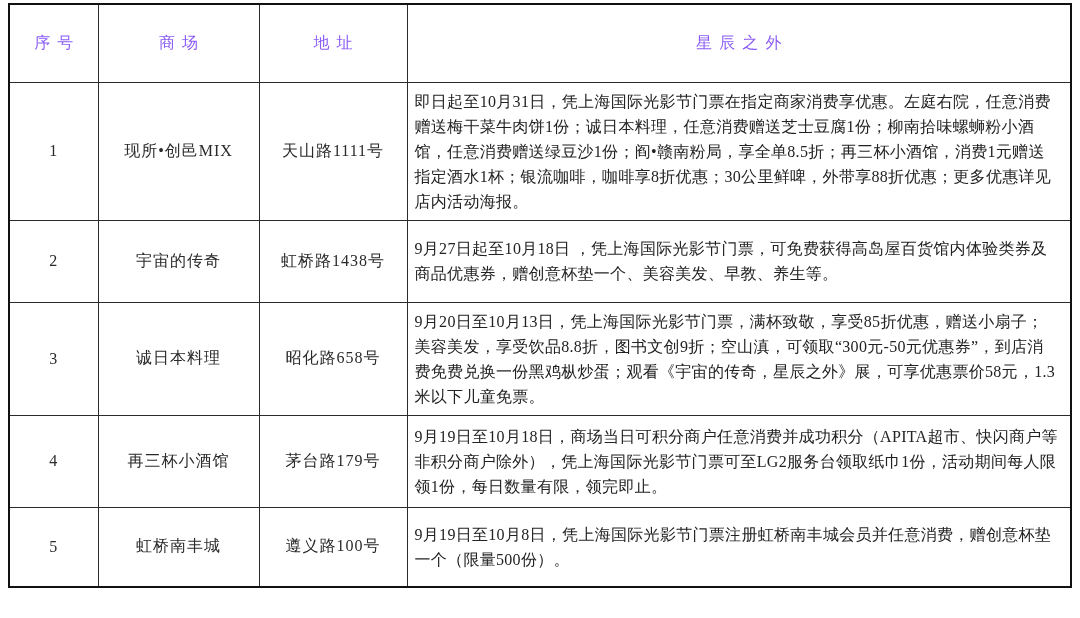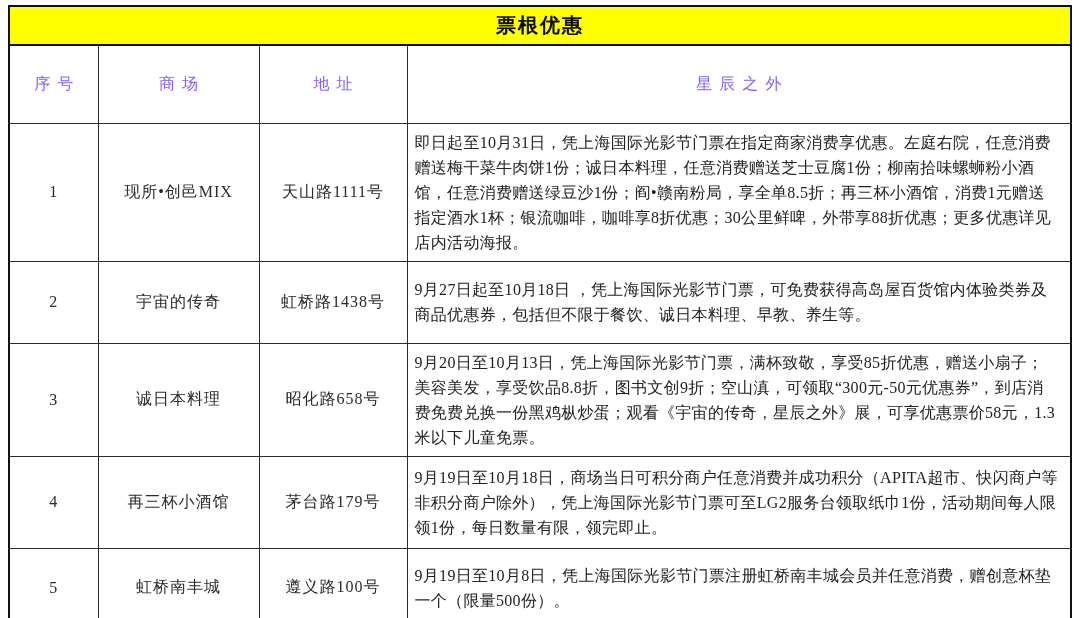--- a/index.html
+++ b/index.html
@@ -59,23 +59,20 @@
   tr.r0{height:126px;}
   tr.r1{height:82px;}
   tr.r2{height:108px;}
   tr.r3{height:92px;}
   tr.r4{height:80px;}
 </style>
 </head>
 <body>
 
 <div class="page">
-  <div class="title-bar">
-    <span>票根优惠</span>
-  </div>
 
   <table class="promo">
     <colgroup>
       <col class="c-id">
         <col class="c-mall">
         <col class="c-addr">
         <col class="c-promo">
     </colgroup>
     <thead>
       <tr class="head-row">
@@ -89,21 +86,21 @@
       <tr class="r0">
         <td class="cell-id">1</td>
         <td class="cell-mall">现所•创邑MIX</td>
         <td class="cell-addr">天山路1111号</td>
         <td class="cell-promo">即日起至10月31日，凭上海国际光影节门票在指定商家消费享优惠。左庭右院，任意消费赠送梅干菜牛肉饼1份；诚日本料理，任意消费赠送芝士豆腐1份；柳南拾味螺蛳粉小酒馆，任意消费赠送绿豆沙1份；阎•赣南粉局，享全单8.5折；再三杯小酒馆，消费1元赠送指定酒水1杯；银流咖啡，咖啡享8折优惠；30公里鲜啤，外带享88折优惠；更多优惠详见店内活动海报。</td>
       </tr>
       <tr class="r1">
         <td class="cell-id">2</td>
         <td class="cell-mall">宇宙的传奇</td>
         <td class="cell-addr">虹桥路1438号</td>
-        <td class="cell-promo">9月27日起至10月18日 ，凭上海国际光影节门票，可免费获得高岛屋百货馆内体验类券及商品优惠券，包括但不限于餐饮、诚日本料理、早教、养生等。</td>
+        <td class="cell-promo">9月27日起至10月18日 ，凭上海国际光影节门票，可免费获得高岛屋百货馆内体验类券及商品优惠券，赠创意杯垫一个、美容美发、早教、养生等。</td>
       </tr>
       <tr class="r2">
         <td class="cell-id">3</td>
         <td class="cell-mall">诚日本料理</td>
         <td class="cell-addr">昭化路658号</td>
         <td class="cell-promo">9月20日至10月13日，凭上海国际光影节门票，满杯致敬，享受85折优惠，赠送小扇子；美容美发，享受饮品8.8折，图书文创9折；空山滇，可领取“300元-50元优惠券”，到店消费免费兑换一份黑鸡枞炒蛋；观看《宇宙的传奇，星辰之外》展，可享优惠票价58元，1.3米以下儿童免票。</td>
       </tr>
       <tr class="r3">
         <td class="cell-id">4</td>
         <td class="cell-mall">再三杯小酒馆</td>

